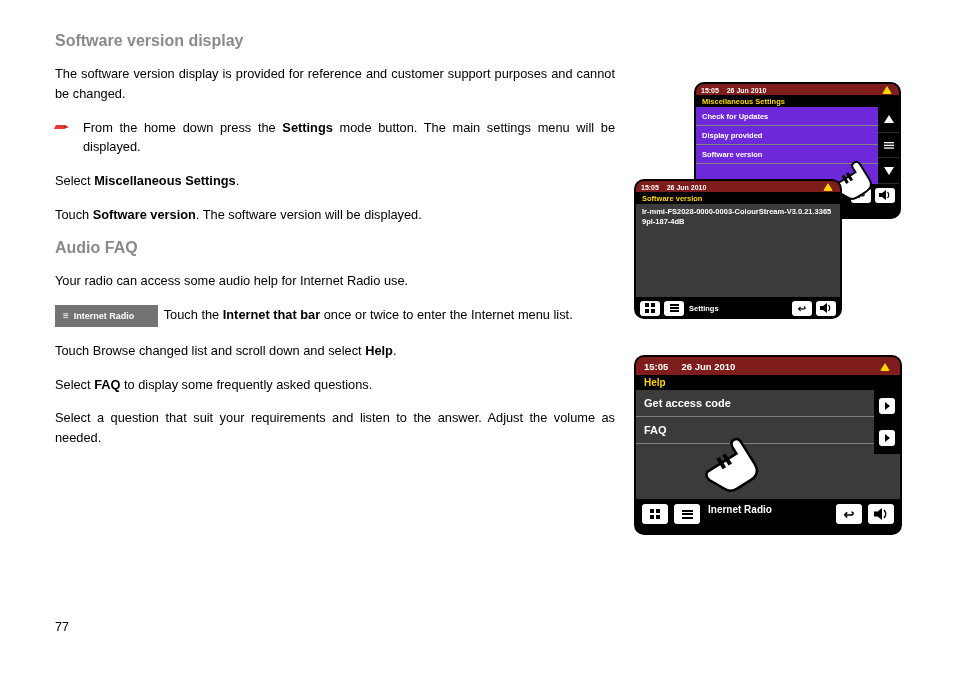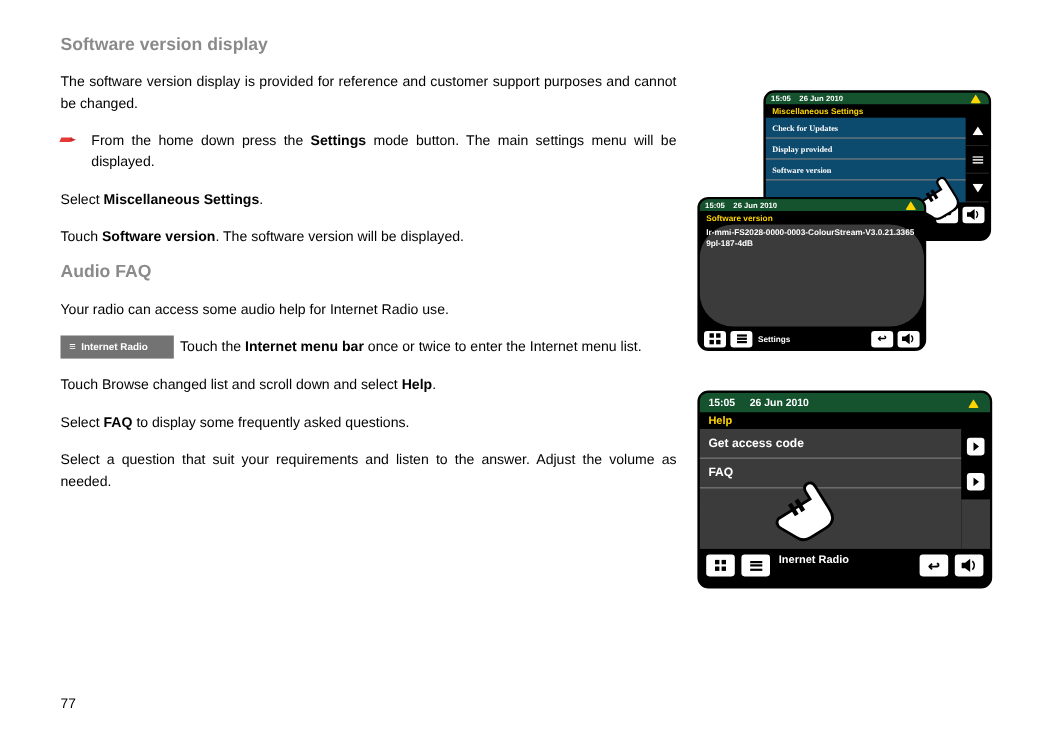--- a/index.html
+++ b/index.html
@@ -13,43 +13,43 @@
   p.step { font-size: 12.8px; line-height: 1.55; margin-bottom: 14px; padding-left: 28px; position: relative; text-align: justify; }
   .pen { position: absolute; left: 0; top: 1px; width: 18px; height: 12px; }
   .pen::before { content:""; position:absolute; left:0; top:6px; width:10px; height:3.5px; background:#e53935; transform: skewX(-25deg); }
   .pen::after { content:""; position:absolute; left:9px; top:6px; width:0; height:0; border-top:2.2px solid transparent; border-bottom:2.2px solid transparent; border-left:5px solid #c62828;}
   .backbtn { display:inline-block; width:22px; height:18px; background:#000; border-radius:2px; vertical-align:-4px; margin-right:4px; position:relative;}
   .backbtn::after { content:"↩"; color:#fff; font-size:12px; position:absolute; left:5px; top:-0.5px; font-weight:bold;}
   .inetbar { display:inline-block; background:#737373; color:#fff; font-size:9px; font-weight:bold; padding:3px 24px 3px 8px; vertical-align:middle; margin-right:2px; position:relative;}
   .inetbar::before { content:"≡"; margin-right:5px; font-size:10px;}
   b { font-weight:bold; }
 
-  .pagenum { position:absolute; left:55px; bottom:26px; font-size:12.5px; }
+  .pagenum { position:absolute; left:55px; bottom:39px; font-size:12.5px; }
 
   
   .device { position:absolute; border:2.5px solid #000; border-radius:10px; background:#000; color:#fff; overflow:hidden; }
-  .device .status { display:flex; justify-content:space-between; align-items:center; background:#14532d; color:#fff; font-weight:bold; }
+  .device .status { display:flex; justify-content:space-between; align-items:center; background:#7f1d1d; color:#fff; font-weight:bold; }
   .wifi { width:0; height:0; border-left:5px solid transparent; border-right:5px solid transparent; border-bottom:8px solid #ffd600; border-radius:2px; margin-right:2px;}
   .title-yellow { background:#000; color:#ffd600; font-weight:bold; }
-  .area { background:#3b3b3b; color:#fff;border-radius:31px; }
+  .area { background:#3b3b3b; color:#fff; }
   .row { border-bottom:1px solid #7a7a7a; display:flex; align-items:center; justify-content:space-between; font-weight:bold;}
   .sidebtn { background:#000; display:flex; align-items:center; justify-content:center;}
   .sidebtn svg { display:block; }
   .toolbar { background:#000; display:flex; align-items:center; }
   .tbtn { background:#fff; color:#000; border-radius:3px; display:flex; align-items:center; justify-content:center; margin: 0; }
   .sq4 { display:grid; grid-template-columns:4px 4px; grid-template-rows:4px 4px; gap:1.5px;}
   .sq4 span { background:#000; }
   .hand { position:absolute; pointer-events:none; }
 
   
   #dev1 { left:694px; top:82px; width:207px; height:137px; z-index:1;}
   #dev1 .status{ font-size:7px; padding:2px 5px 1px;}
   #dev1 .title-yellow { font-size:7.5px; padding:1.5px 6px;}
   #dev1 .body1 { display:flex; height:77px;}
-  #dev1 .list1 { flex:1; background:#0c4a6e; padding:0 0 0 0;font-family:Liberation Serif, serif;}
+  #dev1 .list1 { flex:1; background:#6d28d9; padding:0 0 0 0;}
   #dev1 .list1 .row { font-size:7.5px; padding:4.5px 6px; border-bottom:1px solid #828282;}
   #dev1 .sidecol { width:21px; display:flex; flex-direction:column;}
   #dev1 .sidecol .sidebtn{ flex:1; border-bottom:1px solid #2b2b2b;}
   #dev1 .toolbar { height:22px; padding:3px 4px; gap:4px; justify-content:space-between;}
   #dev1 .toolbar .left { display:flex; gap:4px; align-items:center;}
   #dev1 .toolbar .right { display:flex; gap:4px; align-items:center;}
   #dev1 .tbtn { width:20px; height:15px; font-size:10px;}
   #dev1 .barspan { color:#fff; font-size:7.5px; font-weight:bold; padding:0 2px 0 1px;}
 
   
@@ -112,21 +112,21 @@
       <span>Touch </span><b>Software version</b><span>. The software version will be displayed.</span>
     </p>
 
 
     <h2 class="section" style="margin-top:10px">Audio FAQ</h2>
 
     <p class="body">Your radio can access some audio help for Internet Radio use.</p>
 
     <p class="body">
       <span class="inetbar">Internet Radio</span>
-      <span>Touch the </span><b>Internet menu bar</b><span> once or twice to enter the Internet menu list.</span>
+      <span>Touch the </span><b>Internet that bar</b><span> once or twice to enter the Internet menu list.</span>
     </p>
 
     <p class="body">
       <span>Touch Browse changed list and scroll down and select </span><b>Help</b><span>.</span>
     </p>
 
     <p class="body">
       <span>Select </span><b>FAQ</b><span> to display some frequently asked questions.</span>
     </p>
 

